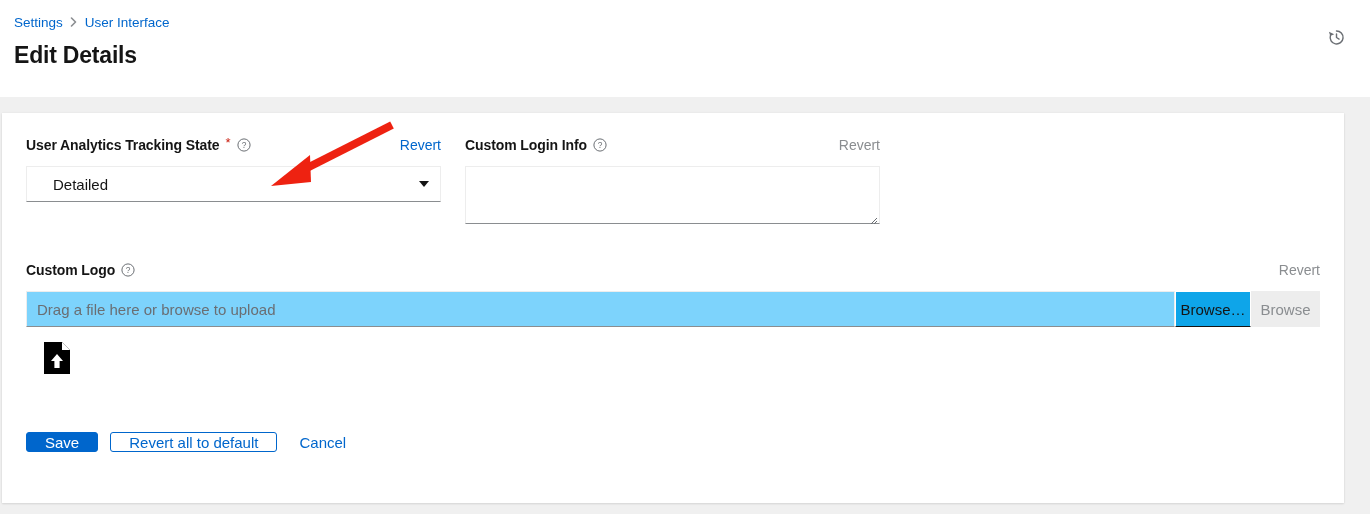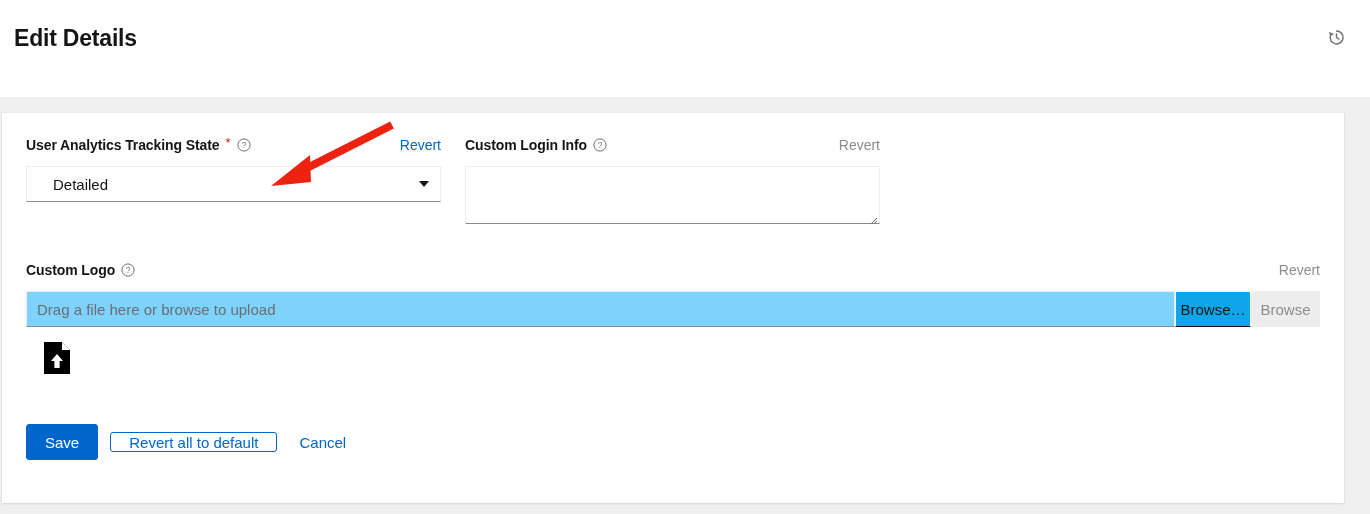--- a/index.html
+++ b/index.html
@@ -261,21 +261,21 @@
     align-items: center;
     gap: 12px;
   }
   .btn-primary {
     background: #0066cc;
     color: #ffffff;
     font-size: 15px;
     border: 1px solid #0066cc;
     border-radius: 3px;
     padding: 0 18px;
-    height: 36px;
+    height: 20px;
     display: flex;
     align-items: center;
     cursor: pointer;
     font-family: "Liberation Sans", sans-serif;
   }
   .btn-secondary {
     background: #ffffff;
     color: #0066cc;
     font-size: 15px;
     border: 1px solid #0066cc;
@@ -309,20 +309,29 @@
     height: 90px;
     pointer-events: none;
     z-index: 50;
   }
 </style>
 </head>
 <body>
 
 <div class="page-header">
 
+  <div class="breadcrumb">
+    <a href="#">Settings</a>
+    <span class="crumb-sep">
+      <svg width="8" height="10" viewBox="0 0 8 10" aria-hidden="true">
+        <path d="M1.5 1 L5.5 5 L1.5 9" stroke="#8a8d90" stroke-width="1.6" fill="none" stroke-linecap="round" stroke-linejoin="round"></path>
+      </svg>
+    </span>
+    <a href="#">User Interface</a>
+  </div>
 
   <div class="page-title">Edit Details</div>
 
   <div class="history-btn">
     <svg width="19" height="19" viewBox="0 0 20 20" aria-hidden="true">
       <path d="M10 3.2 A6.8 6.8 0 1 1 3.6 8.0" stroke="#6a6e73" stroke-width="1.5" fill="none" stroke-linecap="round"></path>
       <path d="M2.0 4.0 L3.4 8.4 L7.6 6.7 Z" fill="#6a6e73"></path>
       <path d="M10 6.4 L10 10 L12.7 11.6" stroke="#6a6e73" stroke-width="1.5" fill="none" stroke-linecap="round" stroke-linejoin="round"></path>
     </svg>
   </div>

